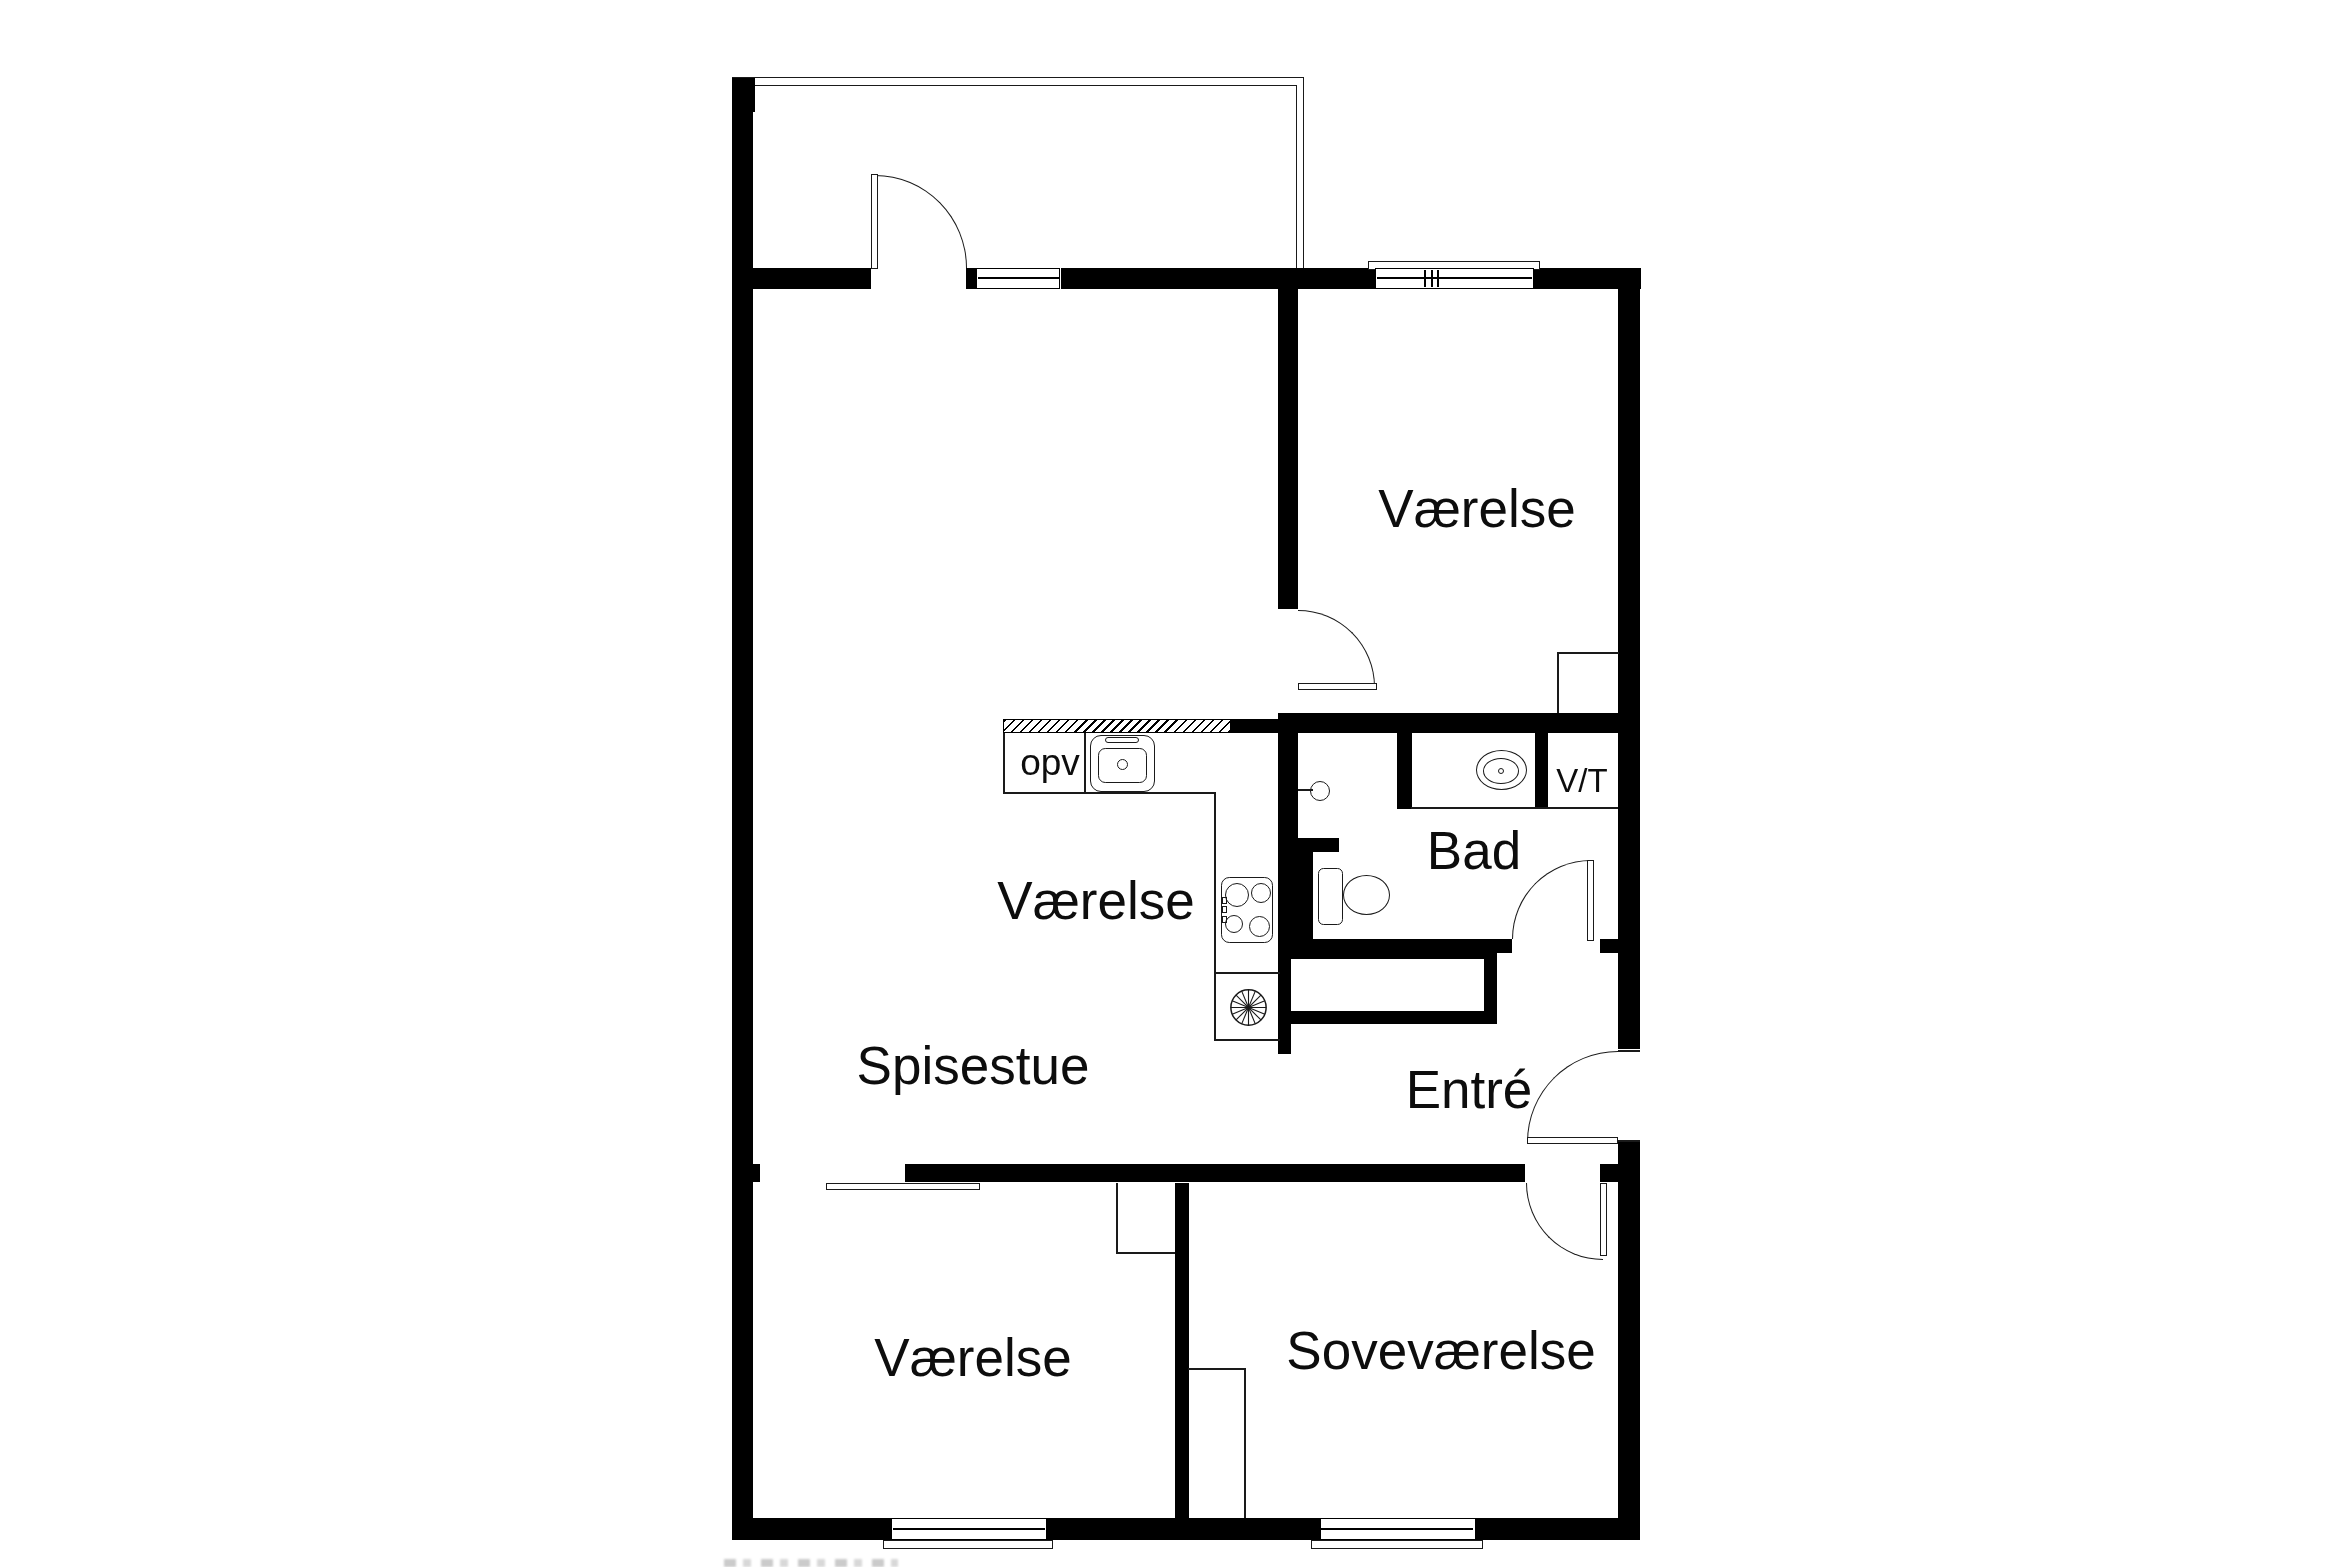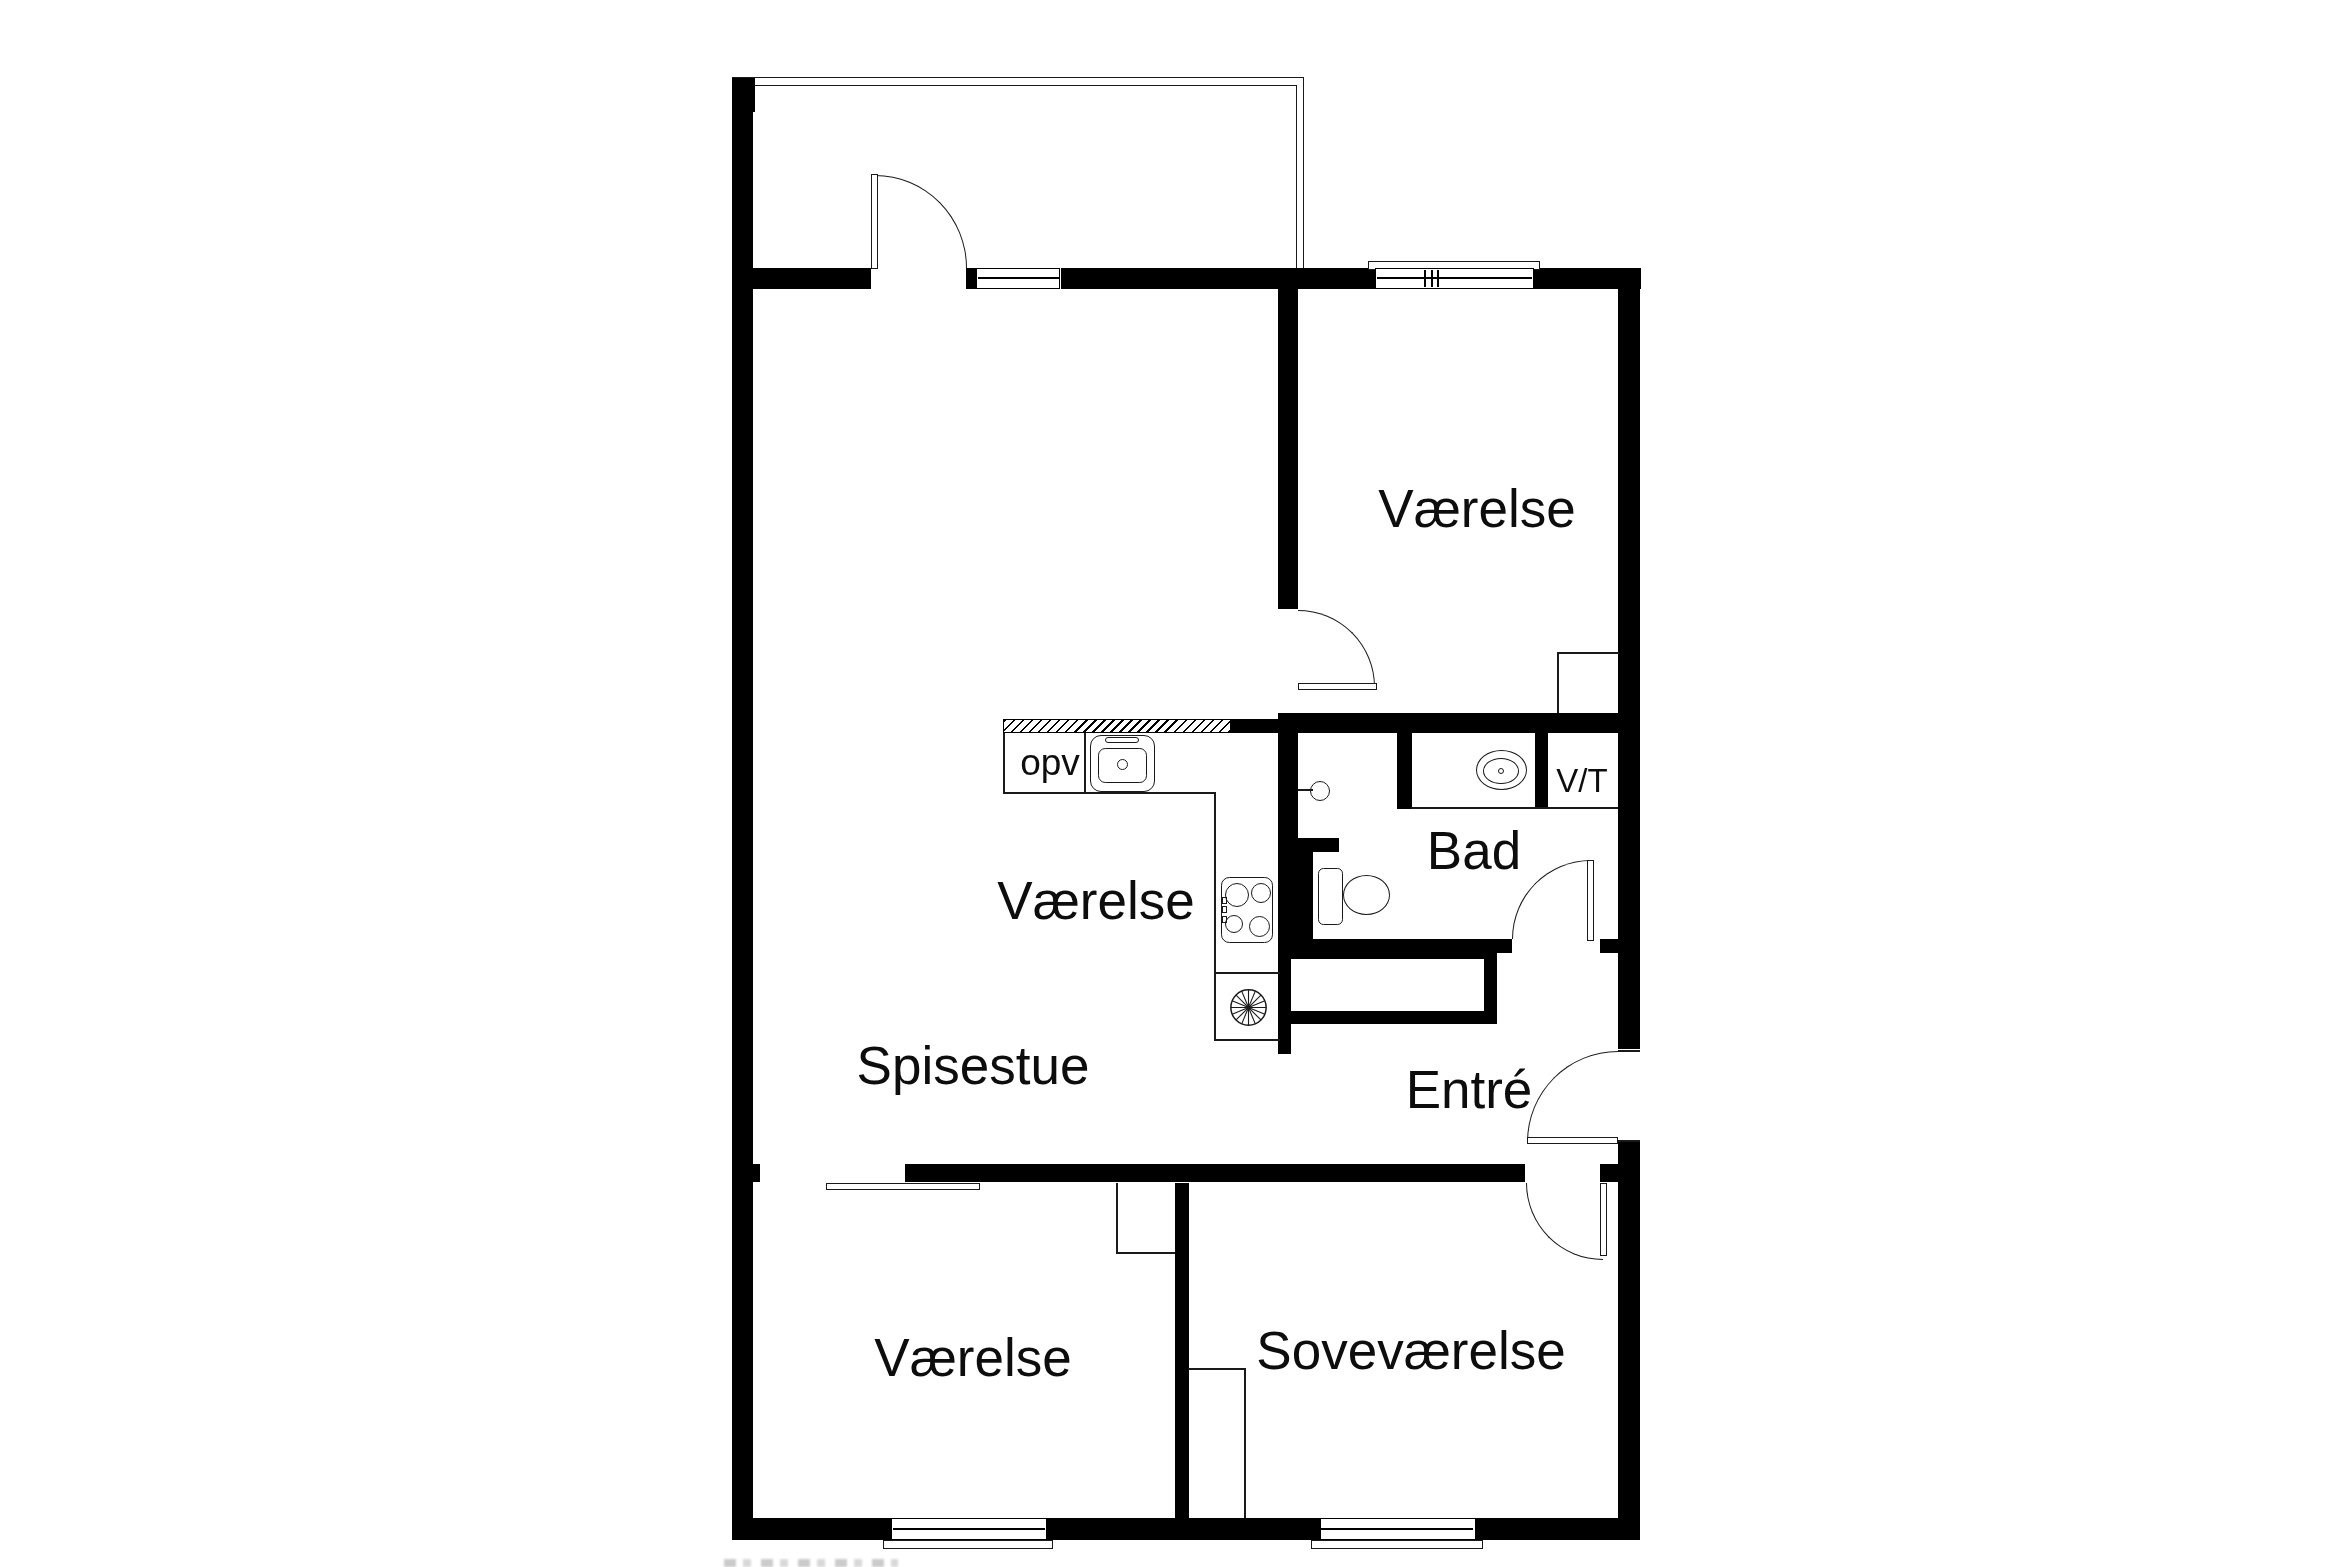--- a/index.html
+++ b/index.html
@@ -176,20 +176,20 @@
   <div class="ln" style="left:1116px;top:1252px;width:59px;height:1.8px;"></div>
   <div class="ln" style="left:1244px;top:1368px;width:1.8px;height:150px;"></div>
   <div class="ln" style="left:1188px;top:1368px;width:58px;height:1.8px;"></div>
 
   <div class="label" style="left:1477px;top:508px;">Værelse</div>
   <div class="label" style="left:1096px;top:900px;">Værelse</div>
   <div class="label" style="left:1474px;top:850px;">Bad</div>
   <div class="label" style="left:973px;top:1065px;">Spisestue</div>
   <div class="label" style="left:1469px;top:1089px;">Entré</div>
   <div class="label" style="left:973px;top:1357px;">Værelse</div>
-  <div class="label" style="left:1411px;top:1350px;">Soveværelse</div>
+  <div class="label" style="left:1441px;top:1350px;">Soveværelse</div>
   <div class="label small" style="left:1050px;top:763px;">opv</div>
   <div class="label tiny" style="left:1582px;top:768px;">V/T</div>
 
   <div class="watermark" style="left:724px;top:1559px;width:174px;"></div>
 
 </div>
 
 
 </body></html>

